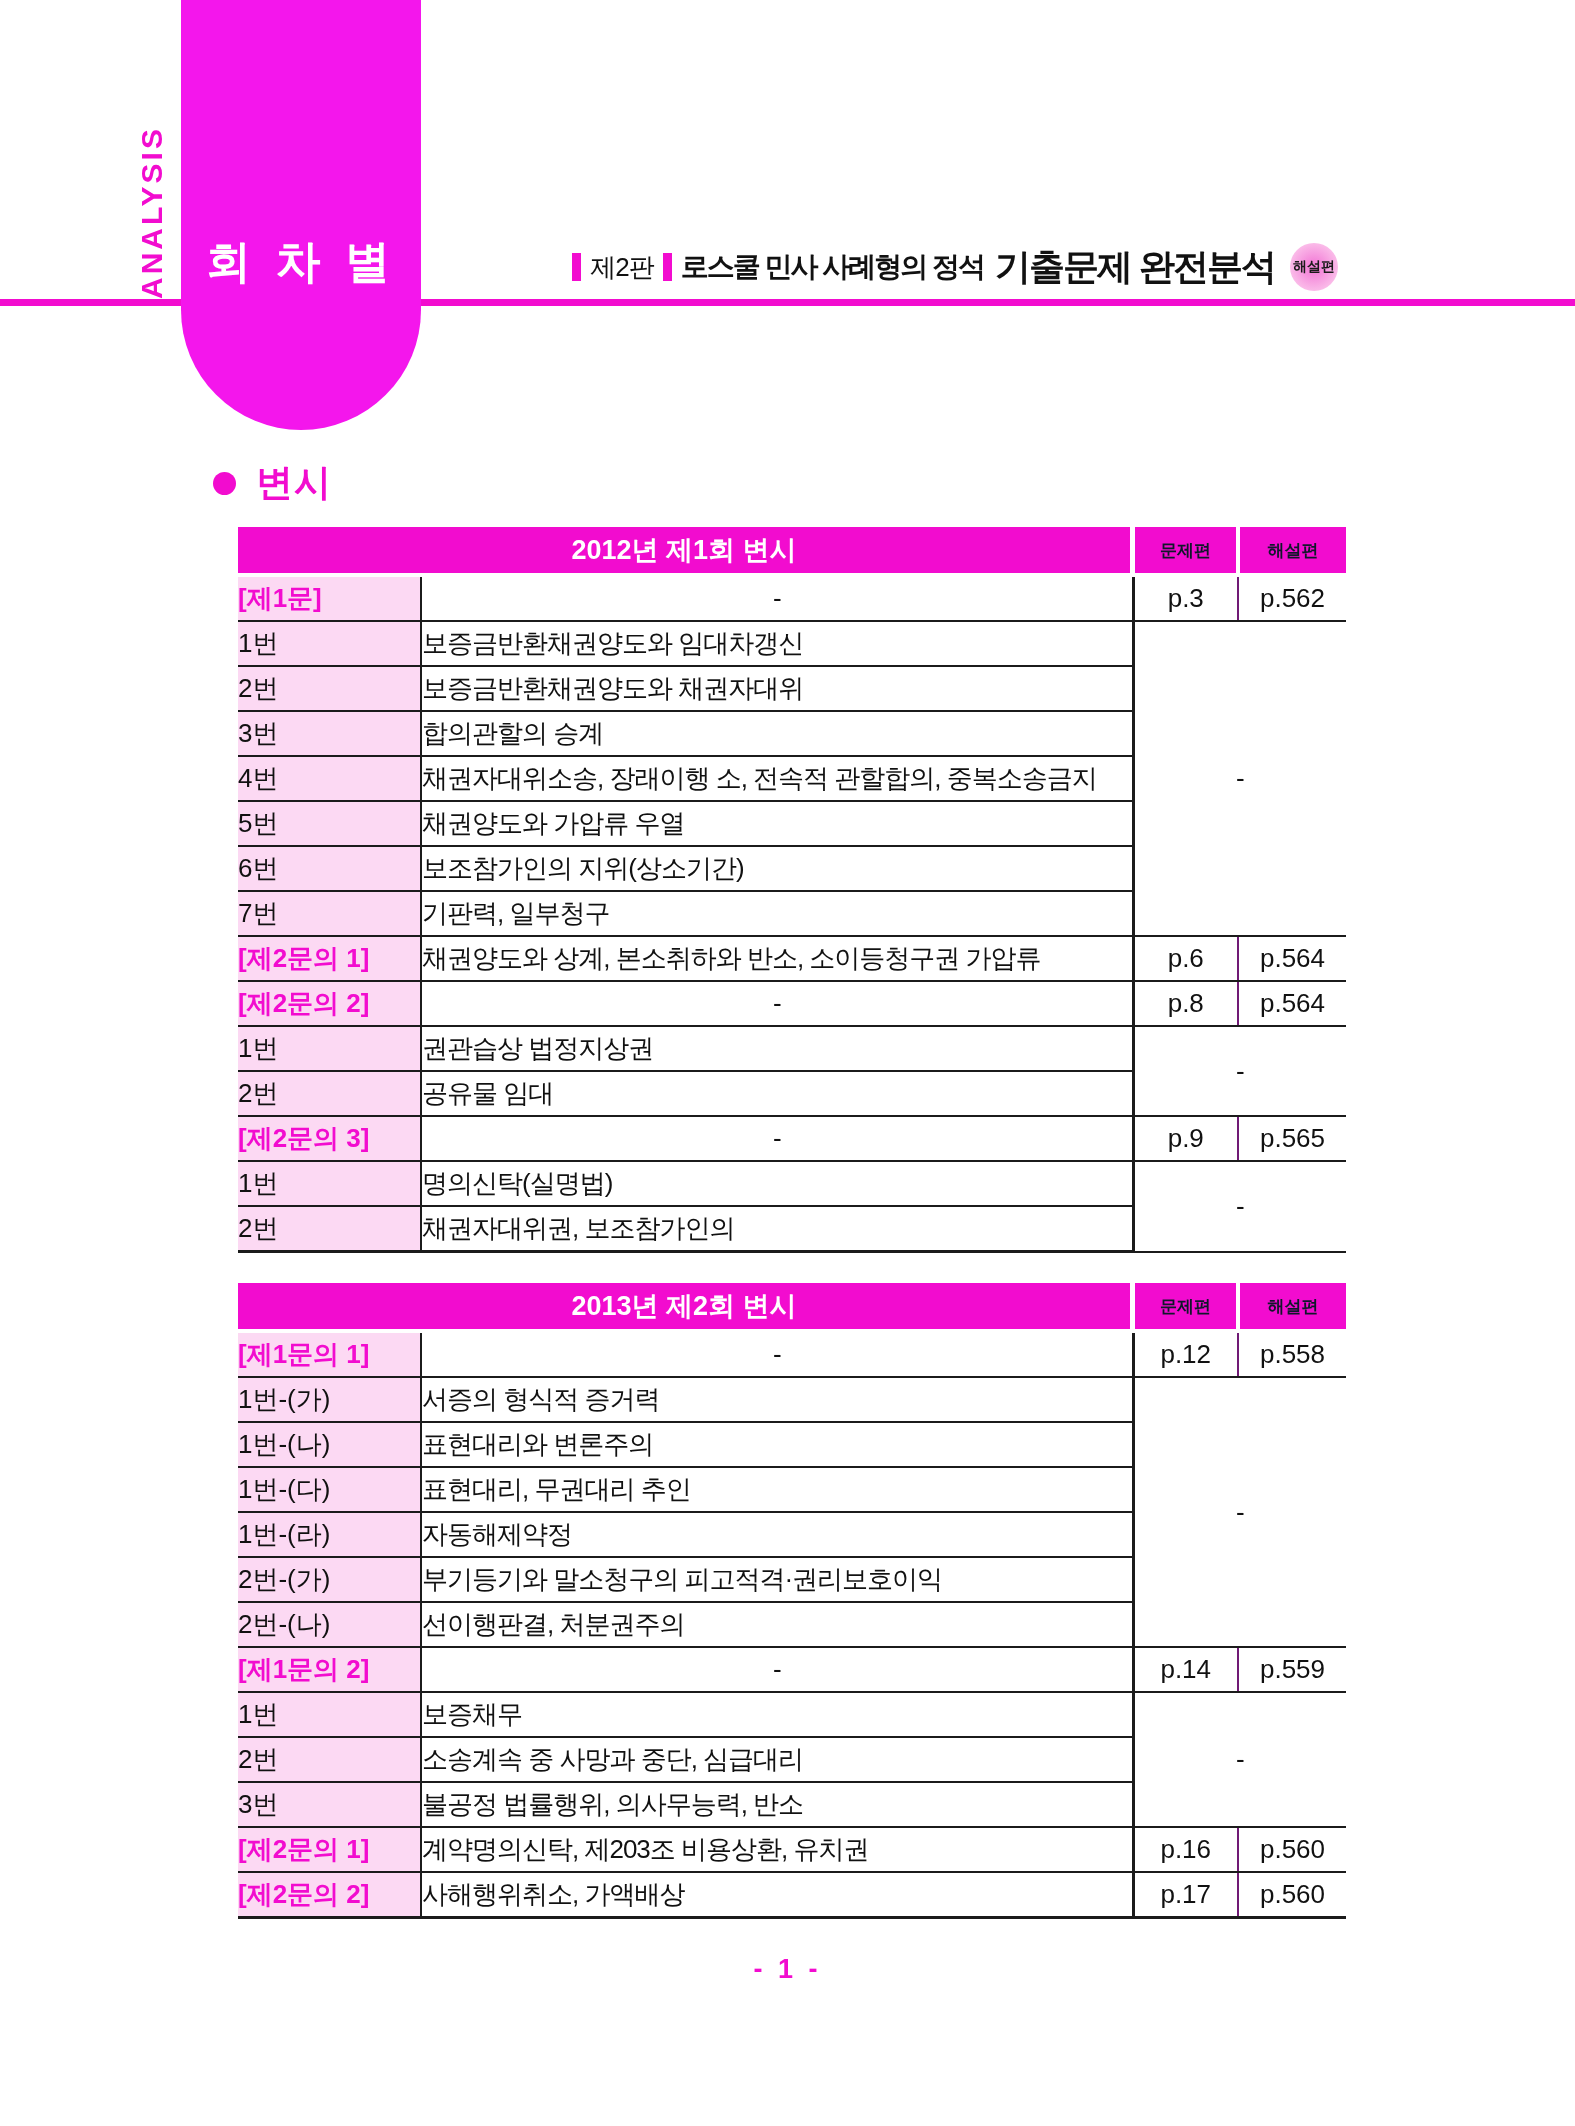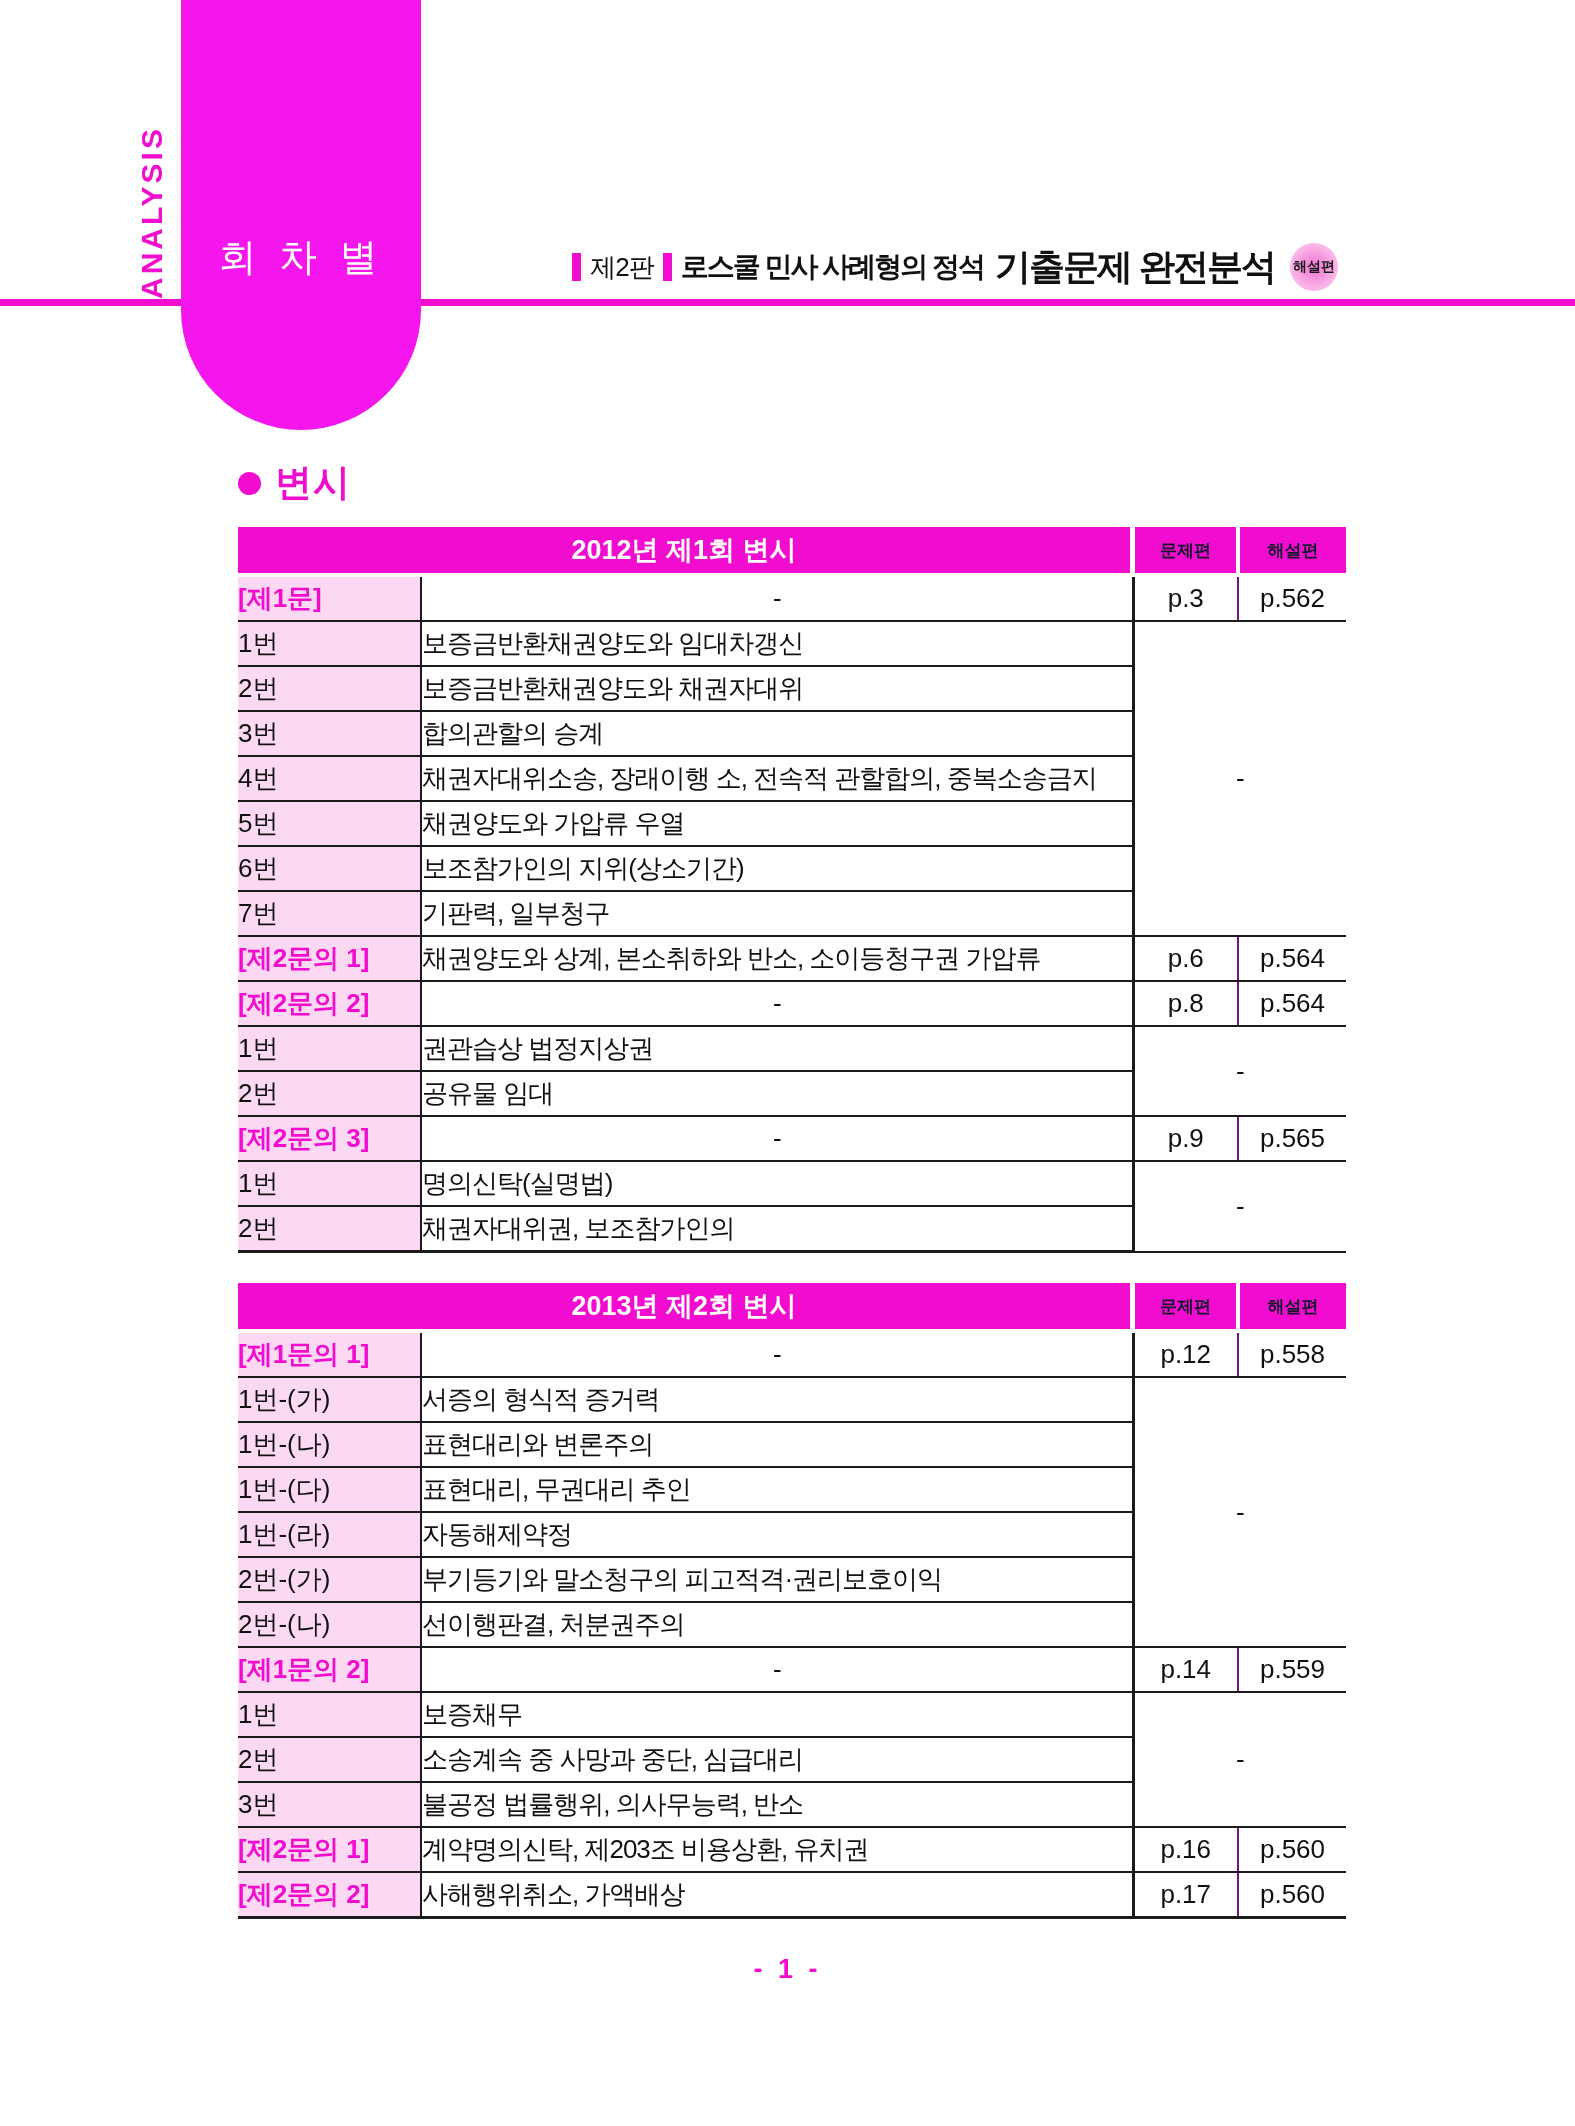--- a/index.html
+++ b/index.html
@@ -6,35 +6,35 @@
   body{
     width:1575px;height:2126px;position:relative;overflow:hidden;
     font-family:"Liberation Sans","DejaVu Sans",sans-serif;color:#111;
   }
   
   .top-rule{position:absolute;top:299px;left:0;width:1575px;height:7px;background:var(--accent);z-index:1;}
   
   .blob{position:absolute;left:181px;top:0;width:240px;height:430px;background:var(--blob);
     border-radius:0 0 120px 120px;z-index:2;}
   .blob-text{position:absolute;left:0;right:0;top:234px;text-align:center;color:#fff;
-    font-weight:normal;font-size:38px;line-height:1.25;letter-spacing:6px;}
+    font-weight:bold;font-size:45px;line-height:1.25;letter-spacing:6px;}
   
   .analysis-vert{position:absolute;left:67px;top:197px;width:170px;text-align:center;
     transform:rotate(-90deg);color:var(--accent);font-size:30px;font-weight:bold;letter-spacing:3px;z-index:3;}
   
   .masthead{position:absolute;top:242px;right:237px;height:50px;display:flex;align-items:center;gap:9px;z-index:2;}
   .m-bar{width:9px;height:28px;background:var(--accent);}
   .m-edition{font-size:26px;letter-spacing:-1px;}
   .m-title{font-size:28px;font-weight:bold;letter-spacing:-2px;}
   .m-subtitle{font-size:36px;font-weight:bold;letter-spacing:-2px;margin-left:2px;}
   .m-badge{width:48px;height:48px;border-radius:50%;margin-left:6px;flex:0 0 auto;
     background:radial-gradient(circle,var(--badge-inner) 20%,var(--badge-outer) 75%,#fff 100%);
     display:flex;align-items:center;justify-content:center;font-size:14px;font-weight:bold;color:#1a1a1a;}
   
-  .section-head{position:absolute;left:238px;top:458px;display:flex;align-items:center;gap:14px;z-index:2;}
+  .section-head{position:absolute;left:213px;top:458px;display:flex;align-items:center;gap:20px;z-index:2;}
   .section-bullet{width:23px;height:23px;border-radius:50%;background:var(--accent);}
   .section-title{color:var(--accent);font-size:37px;font-weight:bold;letter-spacing:1px;}
   
   .analysis-table{position:absolute;left:238px;width:1108px;}
   .t-header{display:flex;height:46px;}
   .t-title{width:892px;margin-right:5px;background:var(--accent);color:#fff;font-weight:bold;font-size:27px;
     display:flex;align-items:center;justify-content:center;letter-spacing:0px;}
   .t-col{background:var(--accent);color:#0f172a;font-weight:bold;font-size:17px;
     display:flex;align-items:center;justify-content:center;}
   .t-col.c1{width:101px;margin-right:4px;}

